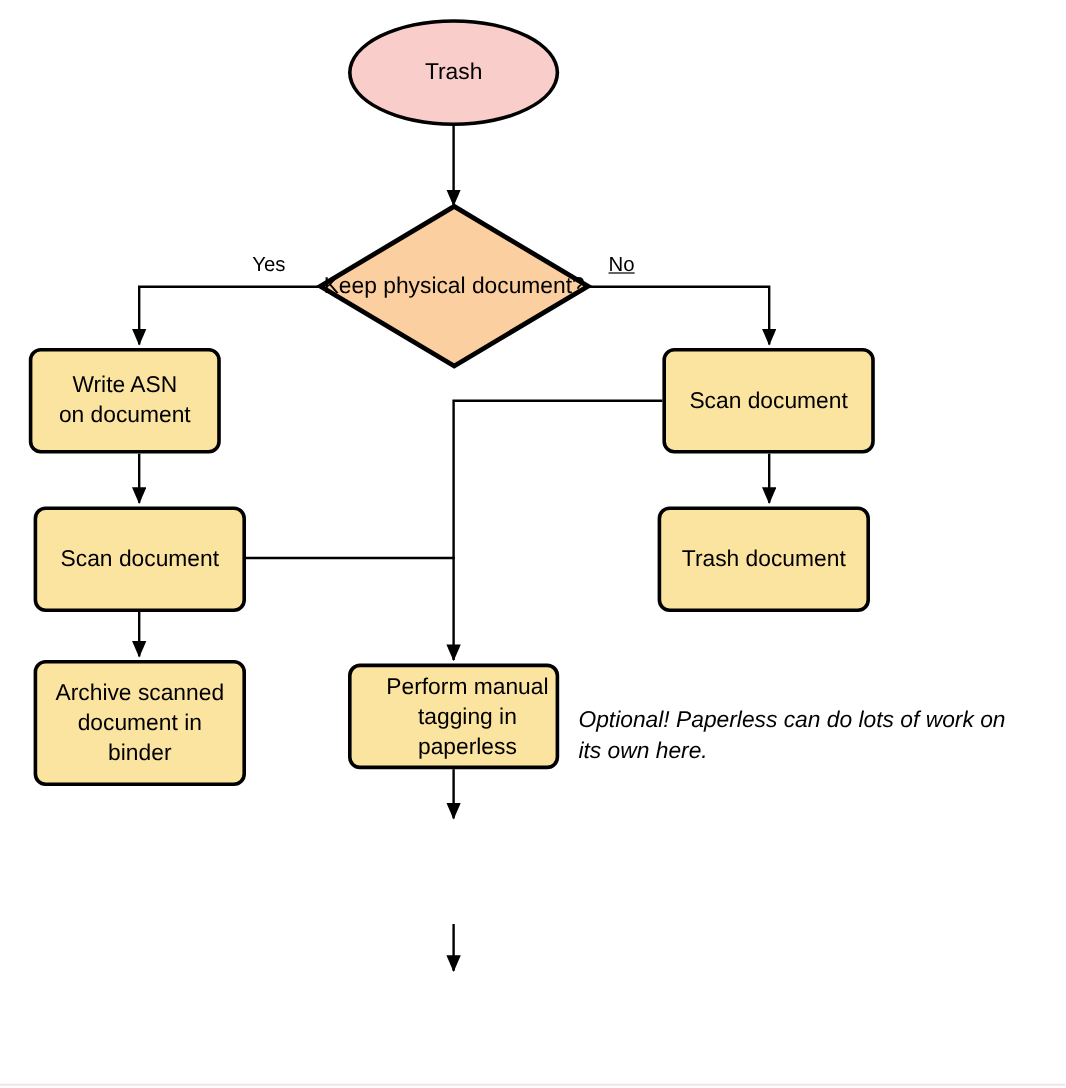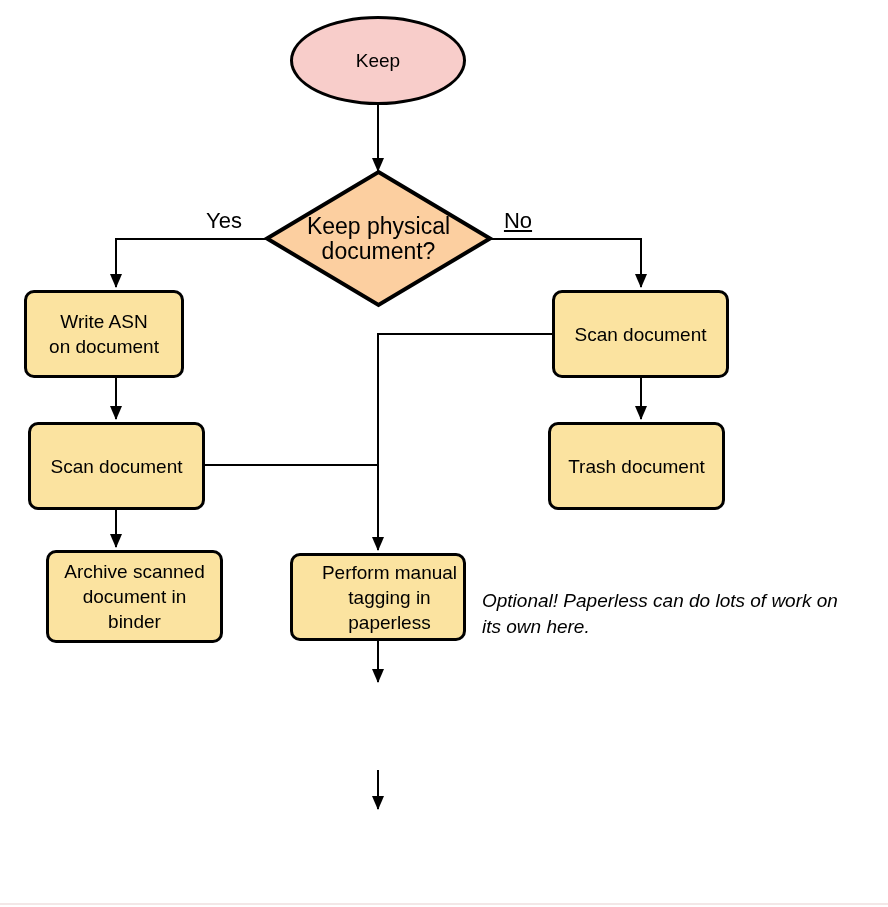--- a/index.html
+++ b/index.html
@@ -44,26 +44,26 @@
     background: #f8cdca;
     border: 3.5px solid #000000;
     border-radius: 50%;
   }
   .decision-label {
     position: absolute;
     display: flex;
     align-items: center;
     justify-content: center;
     text-align: center;
-    font-size: 23px;
+    font-size: 19px;
     line-height: 25px;
   }
   .free-label {
     position: absolute;
-    font-size: 22px;
+    font-size: 17px;
     line-height: 20px;
     text-align: center;
   }
   .note {
     position: absolute;
     font-size: 19px;
     font-style: italic;
     line-height: 26px;
     text-align: left;
   }
@@ -95,41 +95,41 @@
     <path class="connector" d="M116,510 L116,547" marker-end="url(#arrow)"></path>
     <path class="connector" d="M552,334 L378,334 L378,550" marker-end="url(#arrow)"></path>
     <path class="connector" d="M204,465 L379,465"></path>
     <path class="connector" d="M641,378 L641,419" marker-end="url(#arrow)"></path>
     <path class="connector" d="M378,641 L378,682" marker-end="url(#arrow)"></path>
     <path class="connector" d="M378,770 L378,809" marker-end="url(#arrow)"></path>
     <polygon points="378.5,172 490,238.5 378.5,305 267,238.5" fill="#fccfa0" stroke="#000000" stroke-width="4"></polygon>
   </svg>
 
   <div class="node terminator" style="left:290px; top:16px; width:176px; height:89px;">
-    <span class="label">Keep</span>
+    <span class="label">Trash</span>
   </div>
 
   <div class="decision-label" style="left:267px; top:172px; width:223px; height:133px;">
     <span class="label">Keep physical
 document?</span>
   </div>
 
   <div class="free-label" style="left:196px; top:211px; width:56px;">Yes</div>
   <div class="free-label" style="left:496px; top:211px; width:44px;text-decoration:underline;">No</div>
 
   <div class="node process" style="left:24px; top:290px; width:160px; height:88px;">
     <span class="label">Write ASN
 on document</span>
   </div>
 
   <div class="node process" style="left:28px; top:422px; width:177px; height:88px;">
     <span class="label">Scan document</span>
   </div>
 
-  <div class="node process" style="left:28px; top:550px; width:177px; height:93px;margin-left:18px;">
+  <div class="node process" style="left:28px; top:550px; width:177px; height:105px;">
     <span class="label">Archive scanned
 document in
 binder</span>
   </div>
 
   <div class="node process" style="left:552px; top:290px; width:177px; height:88px;">
     <span class="label">Scan document</span>
   </div>
 
   <div class="node process" style="left:548px; top:422px; width:177px; height:88px;">

